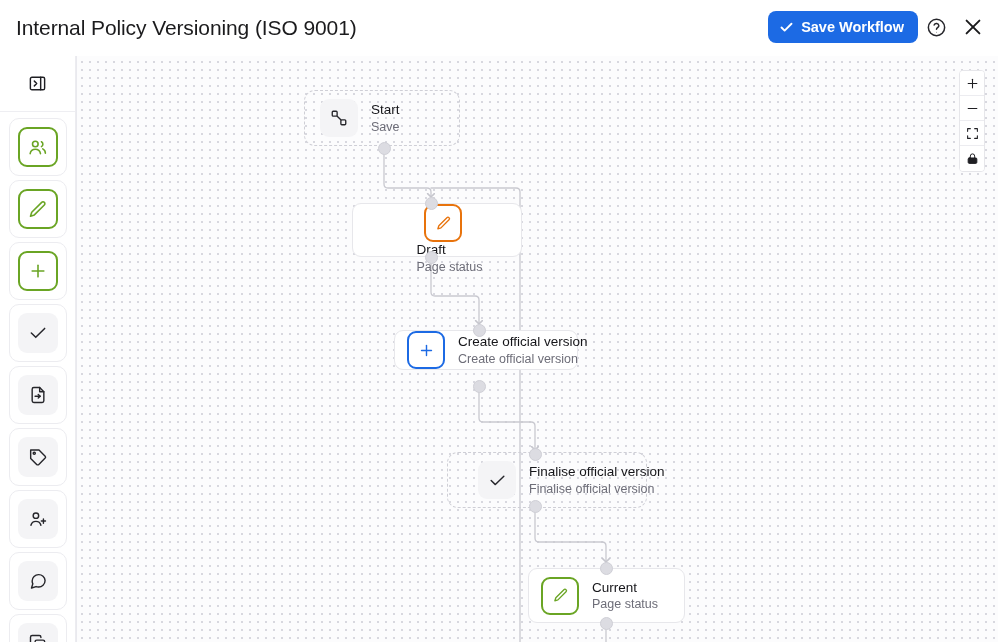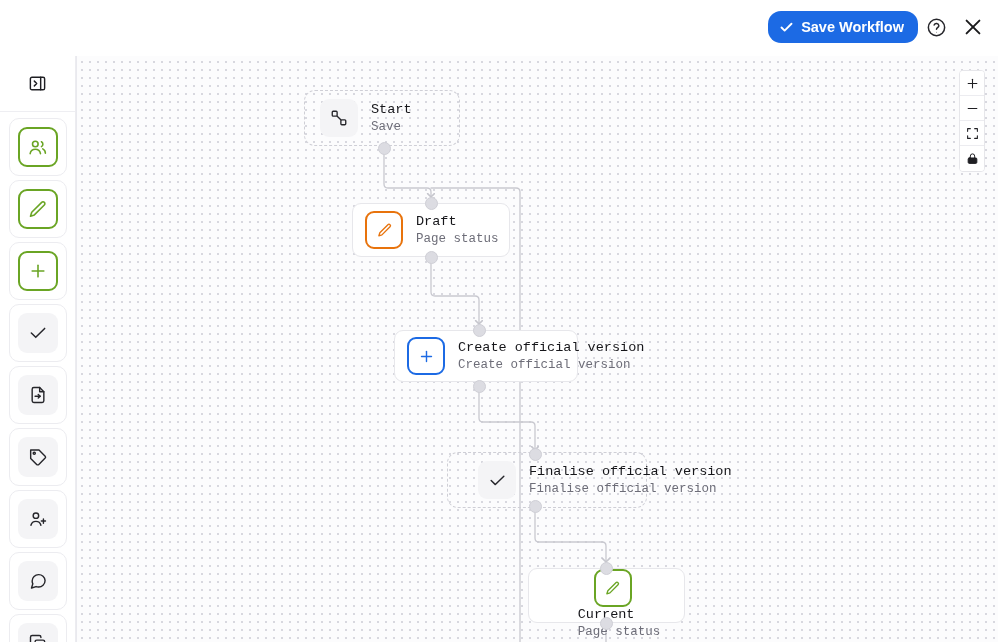--- a/index.html
+++ b/index.html
@@ -21,21 +21,21 @@
     z-index: 40;
   }
   .header-title {
     position: absolute; left: 16px; top: 16px;
     font-size: 21px; font-weight: 400; color: #1b1b1d;
     letter-spacing: -0.1px; white-space: nowrap;
   }
   .save-btn {
     position: absolute; right: 80px; top: 11px;
     height: 32px; padding: 0 14px 0 11px;
-    background: #1c6ae4; border-radius: 13px;
+    background: #1c6ae4; border-radius: 8px;
     display: flex; align-items: center; gap: 7px;
     cursor: pointer; border: none;
   }
   .save-btn .lbl {
     color: #fff; font-size: 14.5px; font-weight: 700;
     font-family: "Liberation Sans", sans-serif; white-space: nowrap;
   }
   .save-btn svg { display: block; }
   .hdr-icon-btn {
     position: absolute; top: 14px;
@@ -134,36 +134,37 @@
   }
   .node-chip {
     width: 38px; height: 38px; border-radius: 9px;
     display: flex; align-items: center; justify-content: center;
     flex: 0 0 auto;
   }
   .chip-plain { background: #f4f4f6; }
   .chip-orange { border: 2px solid #e8730c; background: #fff; }
   .chip-green { border: 2px solid #6aa524; background: #fff; }
   .chip-blue { border: 2px solid #1c6ae4; background: #fff; }
-  .node-text { margin-left: 13px; display: flex; flex-direction: column; gap: 2px; font-family: Liberation Mono, monospace; }
+  .node-text { margin-left: 13px; display: flex; flex-direction: column; gap: 2px; }
   .node-title { font-size: 13.5px; color: #16161a; font-weight: 400; line-height: 1.15; white-space: nowrap; }
   .node-sub { font-size: 12.5px; color: #6d6d78; line-height: 1.15; white-space: nowrap; }
 
   .handle {
     position: absolute; width: 13px; height: 13px;
     border-radius: 50%; background: #dcdce2; border: 1px solid #cfcfd6;
     z-index: 15;
   }
 </style>
 </head>
 <body>
 
 <div id="app">
 
   <div class="header">
+    <div class="header-title">Internal Policy Versioning (ISO 9001)</div>
 
     <div class="save-btn">
       <span>
         <svg width="15" height="15" viewBox="0 0 24 24" fill="none" stroke="#ffffff" stroke-width="3" stroke-linecap="round" stroke-linejoin="round">
             <polyline points="20 6 9 17 4 12"></polyline>
           </svg>
       </span>
       <span class="lbl">Save Workflow</span>
     </div>
 
@@ -315,35 +316,35 @@
           <line x1="9.6" y1="9.6" x2="14.4" y2="14.4"></line>
         </svg>
       </div>
       <div class="node-text">
         <div class="node-title">Start</div>
         <div class="node-sub">Save</div>
       </div>
     </div>
     <div class="handle" style="left:302px; top:86px;"></div>
 
-    <div class="node" style="left:276px; top:147px; width:158px; height:54px;">
+    <div class="node" style="left:276px; top:147px; width:170px; height:54px;flex-direction:column;">
       <div class="node-chip chip-orange">
         <svg width="17" height="17" viewBox="0 0 24 24" fill="none" stroke="#e8730c" stroke-width="1.9" stroke-linecap="round" stroke-linejoin="round">
           <path d="M16.8 3.8a2.1 2.1 0 0 1 3 3L8.4 18.2 4 19.6l1.4-4.4z"></path>
         </svg>
       </div>
       <div class="node-text">
         <div class="node-title">Draft</div>
         <div class="node-sub">Page status</div>
       </div>
     </div>
     <div class="handle" style="left:349px; top:141px;"></div>
     <div class="handle" style="left:349px; top:195px;"></div>
 
-    <div class="node" style="left:318px; top:274px; width:184px; height:52px;justify-content:space-between;">
+    <div class="node" style="left:318px; top:274px; width:184px; height:40px;justify-content:space-between;">
       <div class="node-chip chip-blue">
         <svg width="17" height="17" viewBox="0 0 24 24" fill="none" stroke="#1c6ae4" stroke-width="2" stroke-linecap="round">
             <line x1="12" y1="5" x2="12" y2="19"></line>
             <line x1="5" y1="12" x2="19" y2="12"></line>
           </svg>
       </div>
       <div class="node-text">
         <div class="node-title">Create official version</div>
         <div class="node-sub">Create official version</div>
       </div>
@@ -359,21 +360,21 @@
           </svg>
       </div>
       <div class="node-text">
         <div class="node-title">Finalise official version</div>
         <div class="node-sub">Finalise official version</div>
       </div>
     </div>
     <div class="handle" style="left:453px; top:392px;"></div>
     <div class="handle" style="left:453px; top:444px;"></div>
 
-    <div class="node" style="left:452px; top:512px; width:157px; height:55px;flex-direction:column;">
+    <div class="node" style="left:452px; top:512px; width:157px; height:55px;">
       <div class="node-chip chip-green">
         <svg width="17" height="17" viewBox="0 0 24 24" fill="none" stroke="#6aa524" stroke-width="1.9" stroke-linecap="round" stroke-linejoin="round">
           <path d="M16.8 3.8a2.1 2.1 0 0 1 3 3L8.4 18.2 4 19.6l1.4-4.4z"></path>
         </svg>
       </div>
       <div class="node-text">
         <div class="node-title">Current</div>
         <div class="node-sub">Page status</div>
       </div>
     </div>

